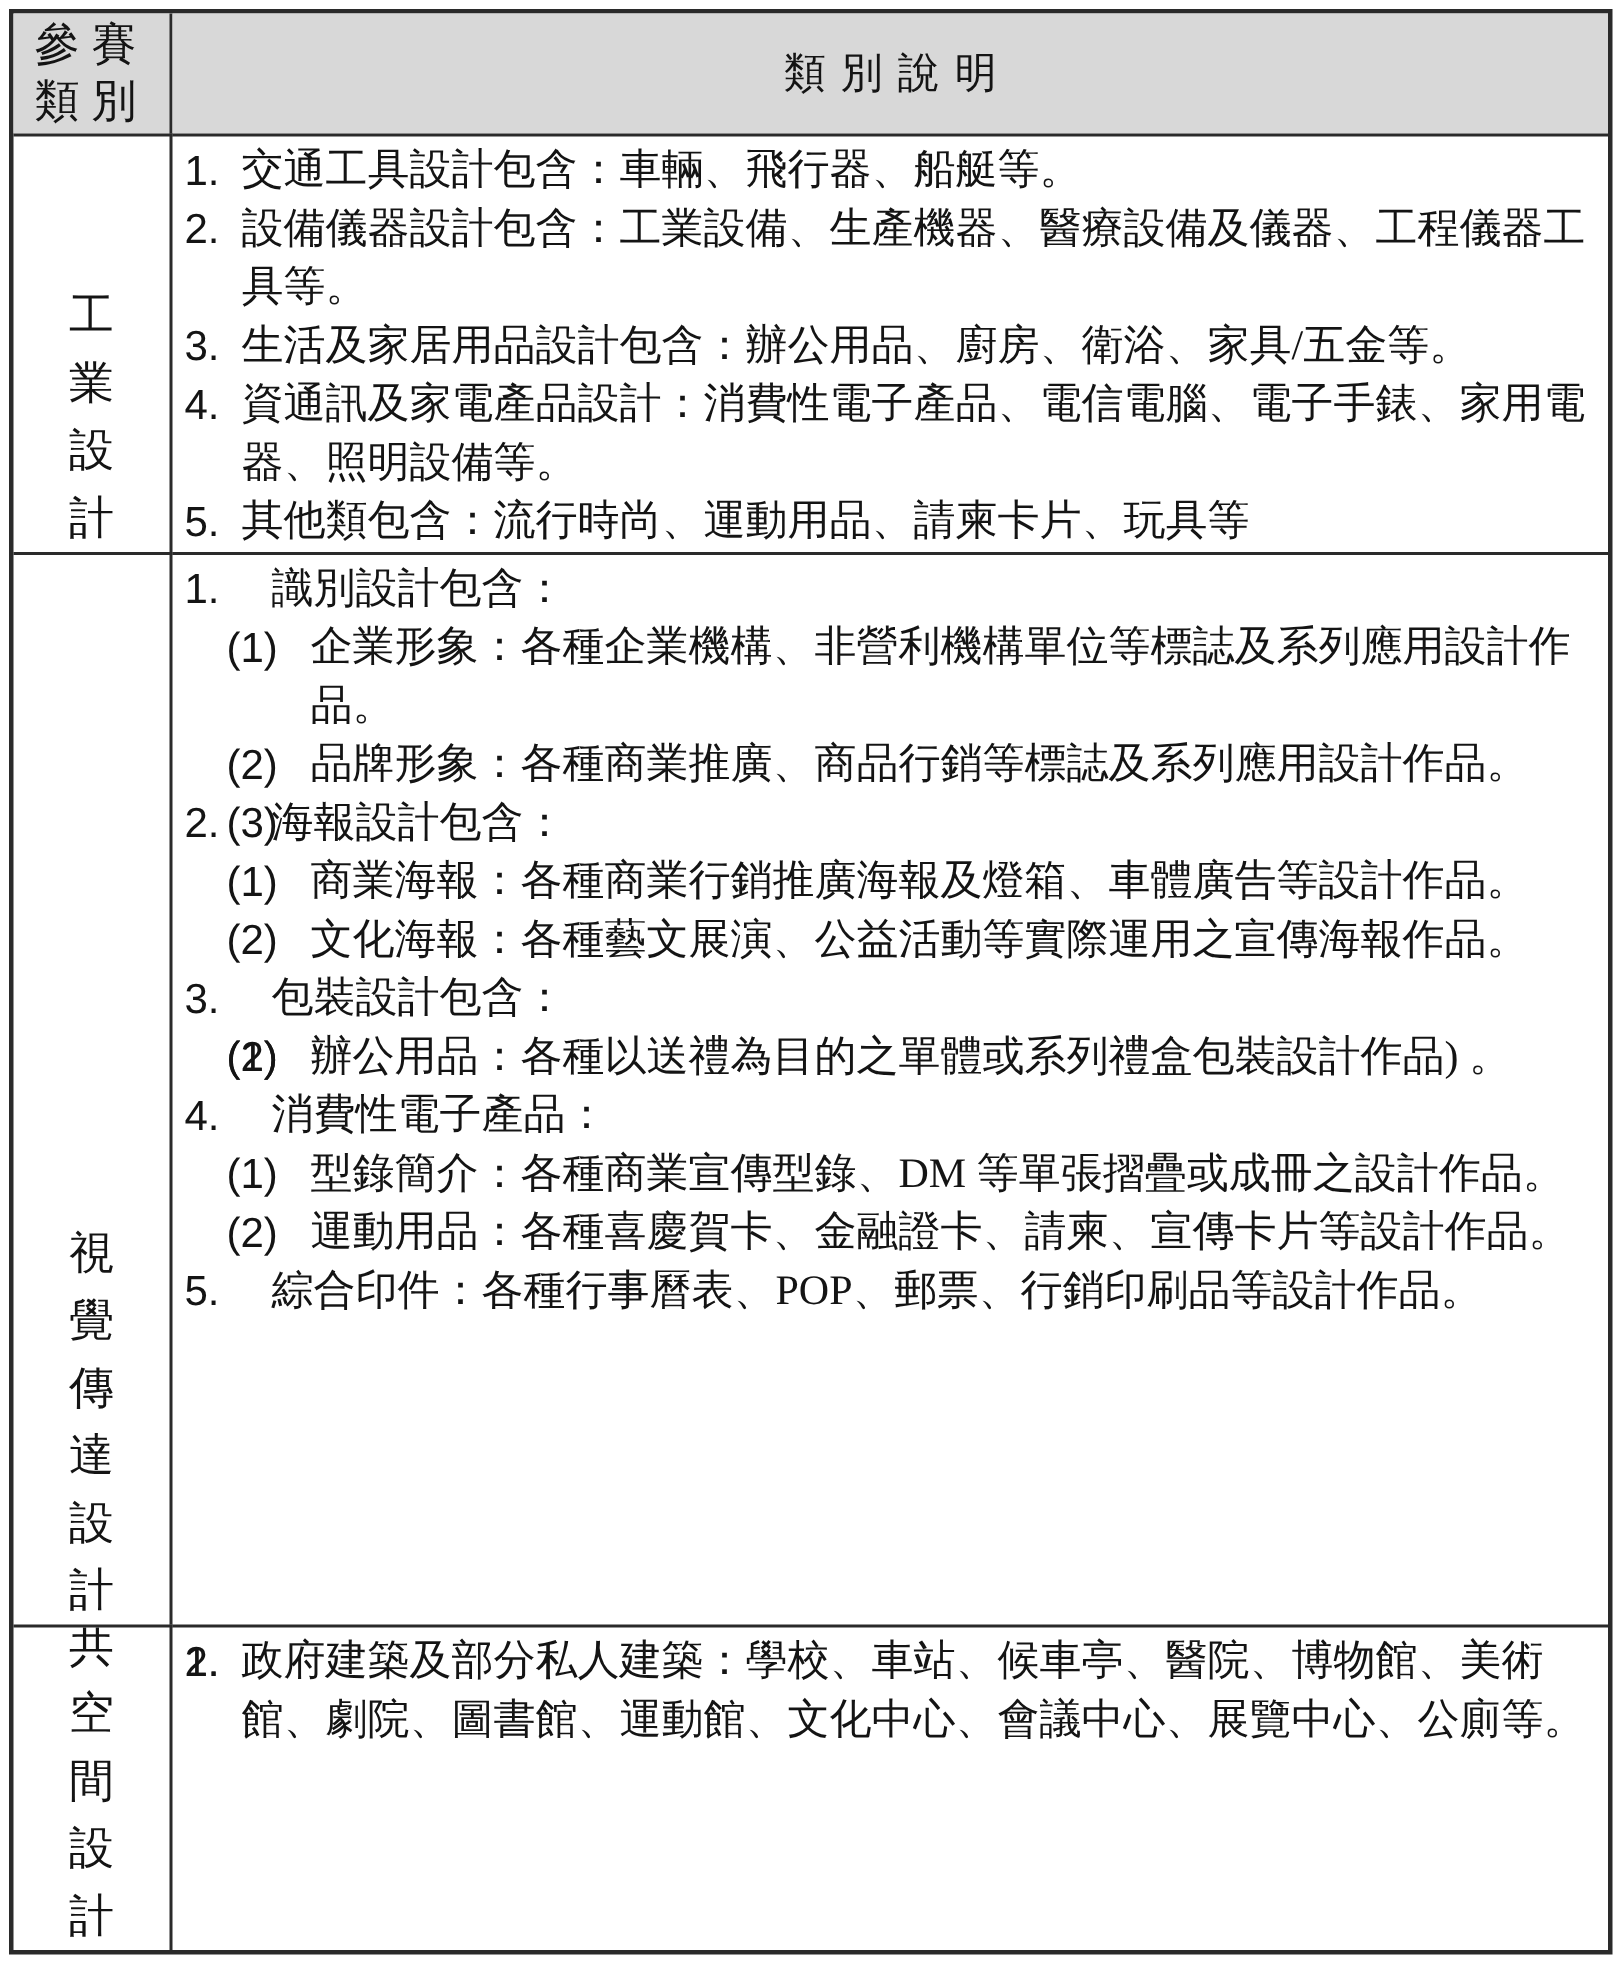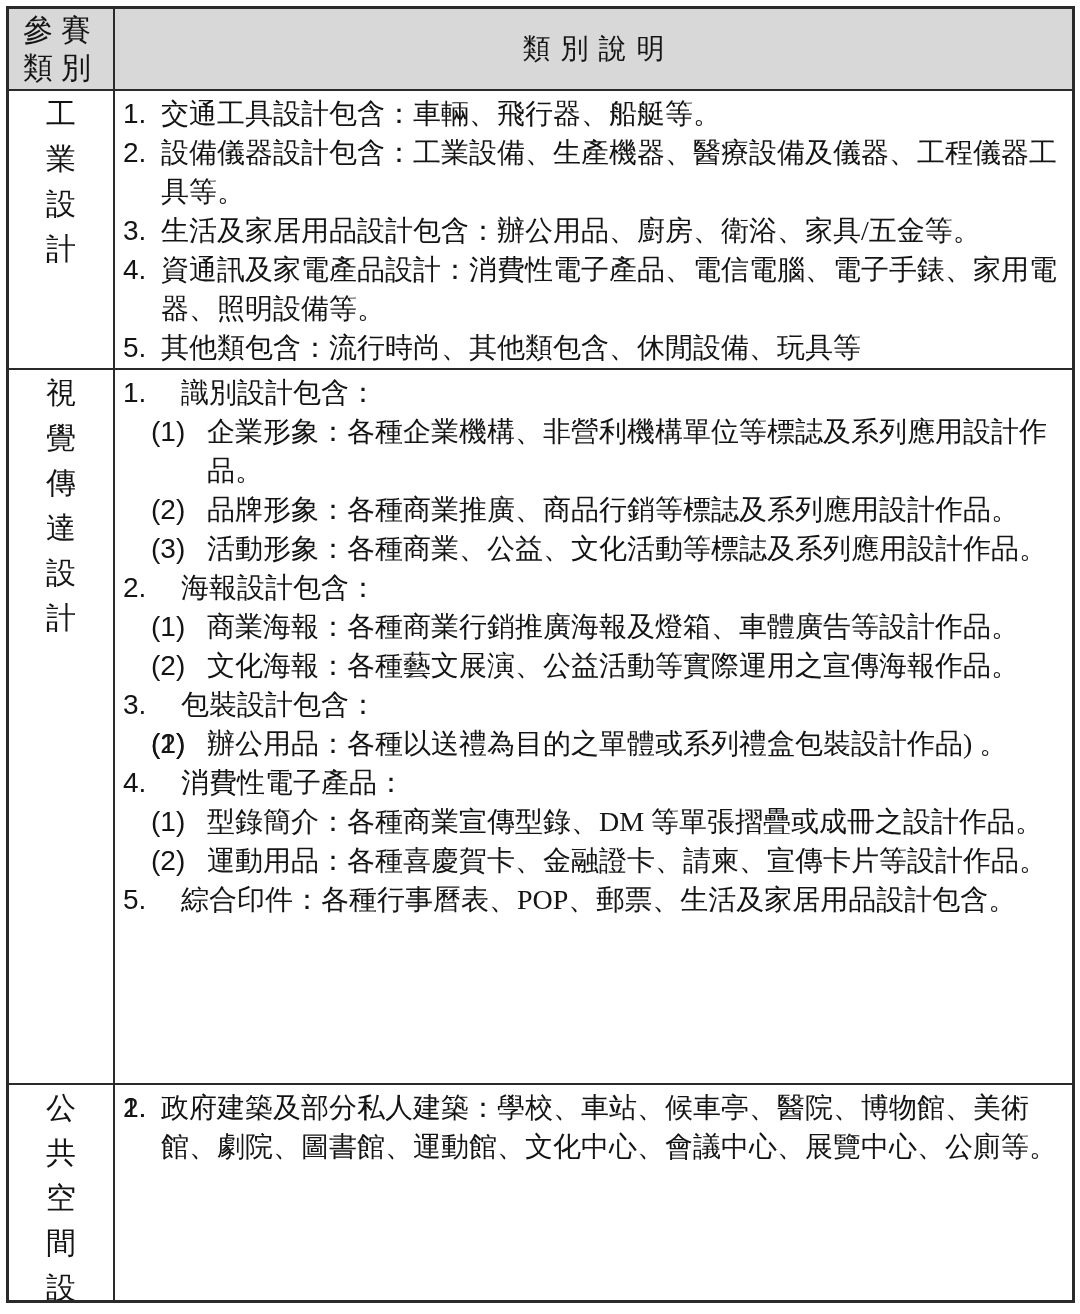--- a/index.html
+++ b/index.html
@@ -15,21 +15,21 @@
     width: 1069px; height: 1297px;
     box-sizing: border-box;
     border: 3px solid #2a2a2a;
     display: grid;
     grid-template-columns: 106px 1fr;
     grid-template-rows: 80px 279px 715px auto;
     background: #fff;
   }
 
   .cell { box-sizing: border-box; overflow: hidden; }
-  .cell.left { border-right: 2px solid #2a2a2a; display: flex; align-items: flex-start; justify-content: center; }
+  .cell.left { border-right: 2px solid #2a2a2a; display: flex; align-items: flex-end; justify-content: center; }
   .row2 { border-top: 2px solid #2a2a2a; }
   .row3 { border-top: 2px solid #2a2a2a; }
   .row4 { border-top: 2px solid #2a2a2a; }
 
   .cell.header { background: #d8d8d8; display: flex; align-items: center; justify-content: center; }
   .header-cat {
     display: inline-block; width: 76px; text-align: center;
     font-size: 30px; line-height: 38px; letter-spacing: 8px;
     word-break: break-all;
   }
@@ -82,21 +82,21 @@
       <div class="item">
         <span class="marker">3.</span>
         <span>生活及家居用品設計包含：辦公用品、廚房、衛浴、家具/五金等。</span>
       </div>
       <div class="item">
         <span class="marker">4.</span>
         <span>資通訊及家電產品設計：消費性電子產品、電信電腦、電子手錶、家用電器、照明設備等。</span>
       </div>
       <div class="item">
         <span class="marker">5.</span>
-        <span>其他類包含：流行時尚、其他類包含、休閒設備、玩具等</span>
+        <span>其他類包含：流行時尚、運動用品、請柬卡片、玩具等</span>
       </div>
     </div>
 
     <div class="cell left row3">
       <span class="vlabel">視覺傳達設計</span>
     </div>
     <div class="cell row3 desc-cell">
       <div class="item wide">
         <span class="marker">1.</span>
         <span>識別設計包含：</span>
@@ -104,21 +104,20 @@
       <div class="item sub">
         <span class="marker">(1)</span>
         <span>企業形象：各種企業機構、非營利機構單位等標誌及系列應用設計作品。</span>
       </div>
       <div class="item sub">
         <span class="marker">(2)</span>
         <span>品牌形象：各種商業推廣、商品行銷等標誌及系列應用設計作品。</span>
       </div>
       <div class="item sub">
         <span class="marker">(3)</span>
-        <span>活動形象：各種商業、公益、文化活動等標誌及系列應用設計作品。</span>
       </div>
       <div class="item wide">
         <span class="marker">2.</span>
         <span>海報設計包含：</span>
       </div>
       <div class="item sub">
         <span class="marker">(1)</span>
         <span>商業海報：各種商業行銷推廣海報及燈箱、車體廣告等設計作品。</span>
       </div>
       <div class="item sub">
@@ -143,21 +142,21 @@
       <div class="item sub">
         <span class="marker">(1)</span>
         <span>型錄簡介：各種商業宣傳型錄、DM 等單張摺疊或成冊之設計作品。</span>
       </div>
       <div class="item sub">
         <span class="marker">(2)</span>
         <span>運動用品：各種喜慶賀卡、金融證卡、請柬、宣傳卡片等設計作品。</span>
       </div>
       <div class="item wide">
         <span class="marker">5.</span>
-        <span>綜合印件：各種行事曆表、POP、郵票、生活及家居用品設計包含。</span>
+        <span>綜合印件：各種行事曆表、POP、郵票、行銷印刷品等設計作品。</span>
       </div>
     </div>
 
     <div class="cell left row4">
       <span class="vlabel">公共空間設計</span>
     </div>
     <div class="cell row4 desc-cell">
       <div class="item">
         <span class="marker">1.</span>
       </div>

